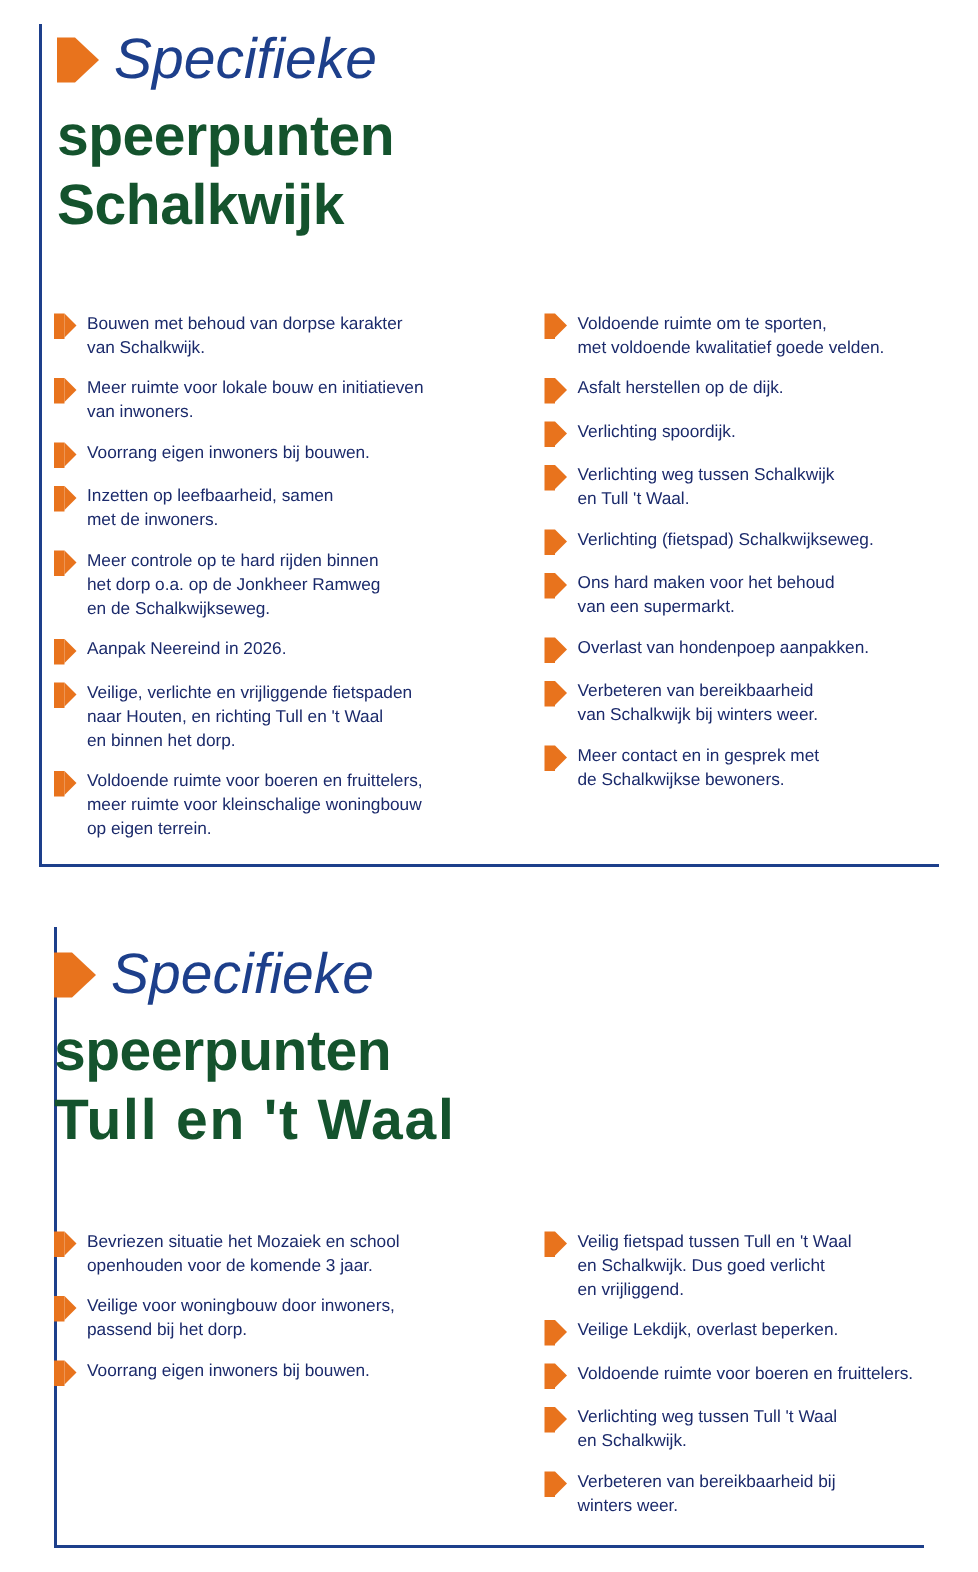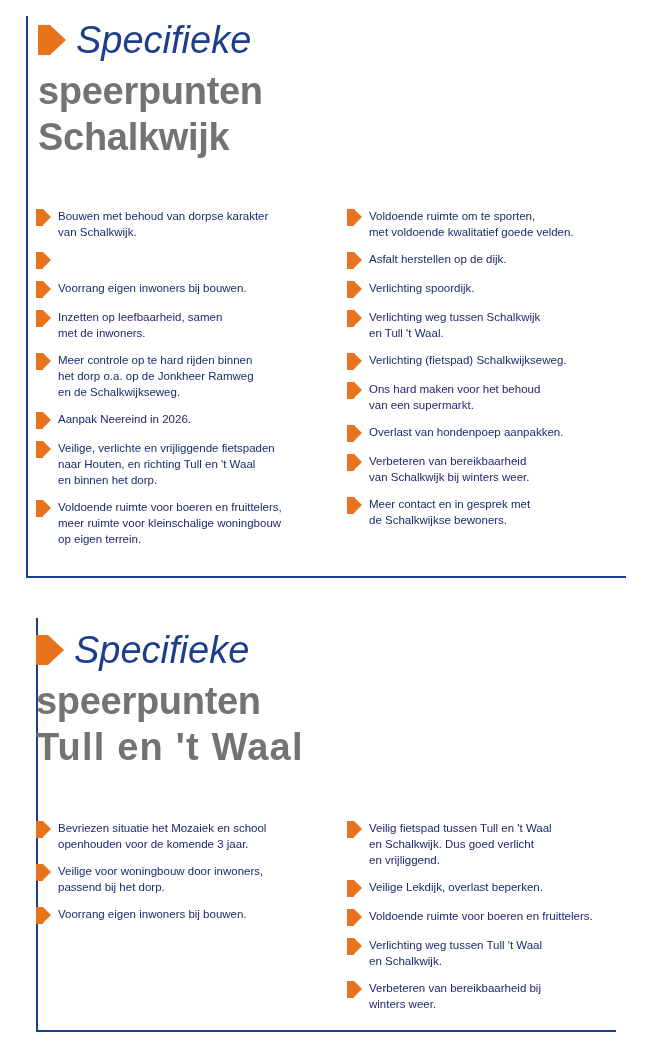--- a/index.html
+++ b/index.html
@@ -57,21 +57,21 @@
     font-size: 38px;
     font-style: italic;
     font-weight: normal;
     color: #1d3f8b;
     letter-spacing: 0px;
     line-height: 44px;
   }
   .head-bold {
     font-size: 38px;
     font-weight: bold;
-    color: #737373;
+    color: #14532d;
     line-height: 42px;
     letter-spacing: -0.3px;
   }
   .head-bold.spread {
     letter-spacing: 1.2px;
   }
 
   
   .arrow {
     display: inline-block;
@@ -121,21 +121,21 @@
     width: 0; height: 0;
     border-top: 8.5px solid transparent;
     border-bottom: 8.5px solid transparent;
     border-left: 8px solid #e8731d;
   }
 
   
   .columns {
     position: absolute;
     display: flex;
-    gap: 24px;
+    gap: 40px;
   }
   .col {
     width: 287px;
   }
   .bullet {
     display: flex;
     align-items: flex-start;
     margin-bottom: 11px;
   }
   .bullet-text {
@@ -170,20 +170,22 @@
 
     <div class="columns" style="left:36px; top:208px;">
       <div class="col">
         <div class="bullet">
           <span class="arrow arrow-sm"></span>
           <span class="bullet-text">Bouwen met behoud van dorpse karakter
 van Schalkwijk.</span>
         </div>
         <div class="bullet">
           <span class="arrow arrow-sm"></span>
+          <span class="bullet-text">Meer ruimte voor lokale bouw en initiatieven
+van inwoners.</span>
         </div>
         <div class="bullet">
           <span class="arrow arrow-sm"></span>
           <span class="bullet-text">Voorrang eigen inwoners bij bouwen.</span>
         </div>
         <div class="bullet">
           <span class="arrow arrow-sm"></span>
           <span class="bullet-text">Inzetten op leefbaarheid, samen
 met de inwoners.</span>
         </div>

